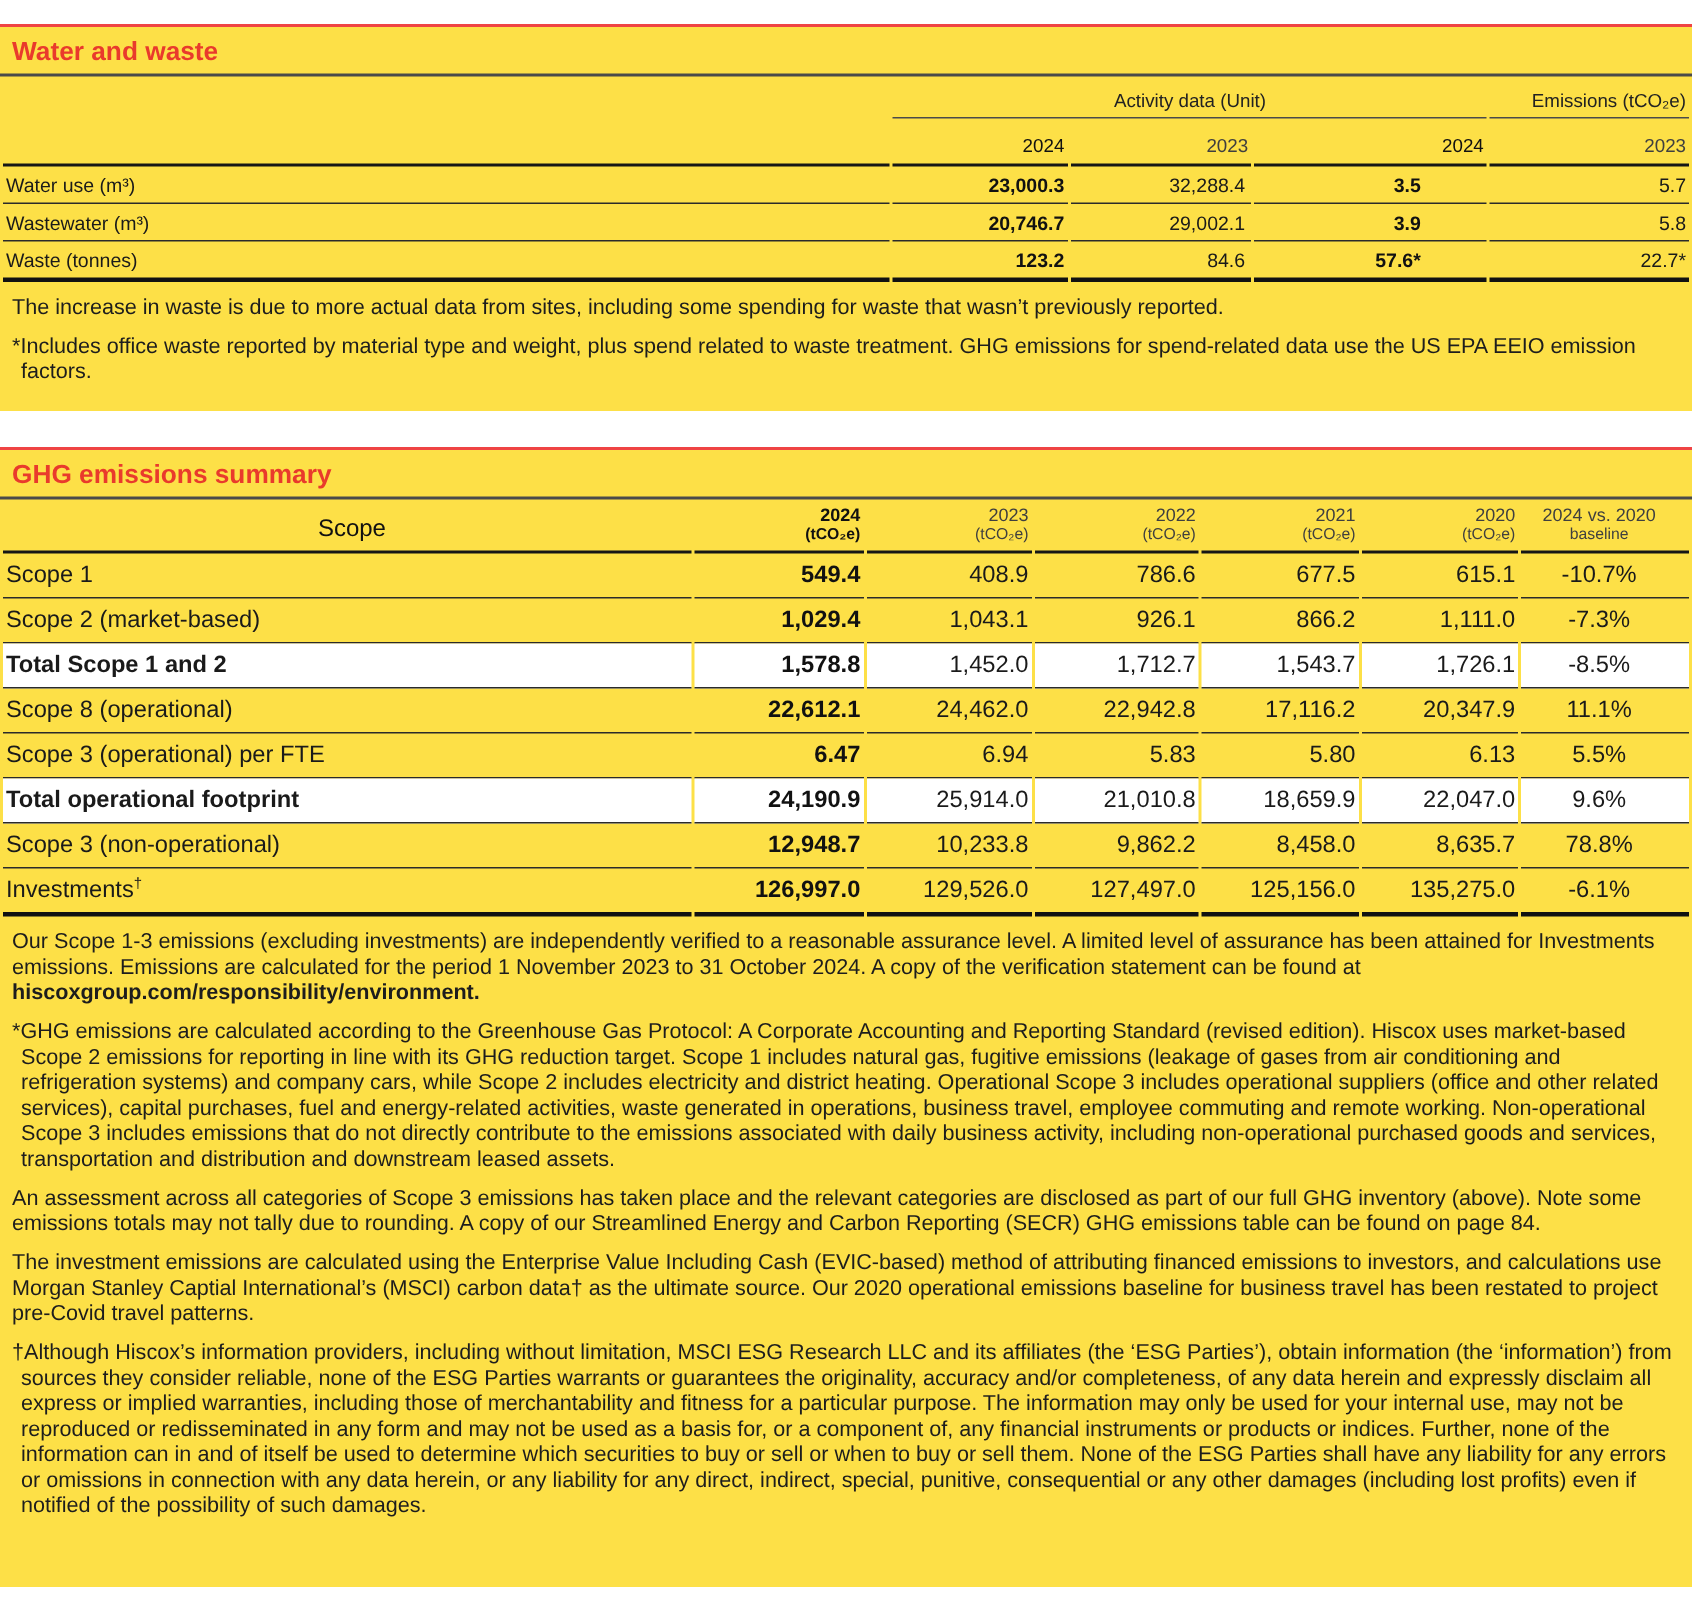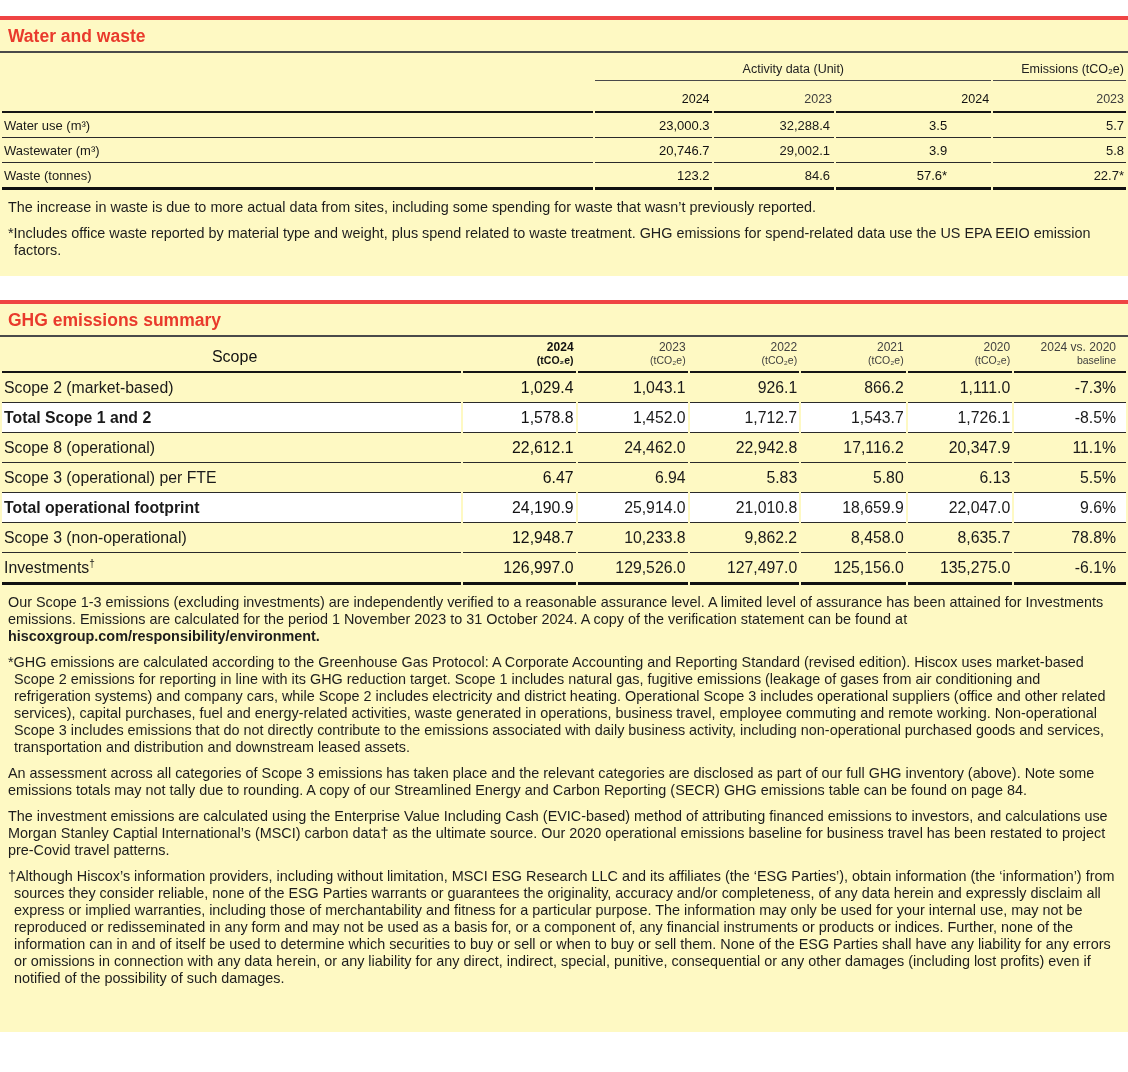--- a/index.html
+++ b/index.html
@@ -1,31 +1,31 @@
 <!DOCTYPE html>
 <html><head>
 <meta charset="utf-8">
 <style>
   html,body{margin:0;padding:0;}
   body{
     width:1128px;height:1072px;overflow:hidden;
     background:#ffffff;color:#1a1a1a;
     font-family:"Liberation Sans", sans-serif;
   }
-  .section{background:#fef9c3;border-top:4px solid #ef4444;}
+  .section{background:#fde047;border-top:2px solid #ef4444;}
   #water-section{margin-top:16px;padding-bottom:8px;}
   #ghg-section{margin-top:24px;padding-bottom:36px;}
   .section-title{
     color:#e93a2c;font-weight:700;font-size:17.5px;
     padding:6px 8px 4px 8px;border-bottom:2px solid #4a4a4a;
   }
   table{width:100%;border-collapse:separate;border-spacing:2px 0;table-layout:fixed;}
   th,td{margin:0;}
   .num{text-align:right;}
-  .b{font-weight:400;color:#111;}
+  .b{font-weight:700;color:#111;}
   td.label{padding-left:8px;text-align:left;}
   
   .wt .group th{font-size:12.5px;font-weight:400;color:#222;padding:9px 2px 4px 2px;border-bottom:1px solid #4a4a4a;}
   .wt .group th.spacer{border-bottom:none;}
   .wt .group th.gleft{text-align:center;margin-top:20px;}
   .wt .group th.gright{text-align:right;padding-right:2px;}
   .wt .years th{font-size:12.5px;font-weight:400;color:#3f3f3f;text-align:right;padding:11px 2px 5px 2px;border-bottom:2px solid #161616;}
   .wt .years th.b{color:#111;}
   .wt td{font-size:13px;padding:4.5px 2px;border-bottom:1px solid #2a2a2a;}
   .wt tbody tr:last-child td{border-bottom:3px solid #111;}
@@ -36,21 +36,21 @@
   
   .gt th{border-bottom:2px solid #161616;vertical-align:bottom;padding:4px 2px 5px 2px;text-align:right;color:#3f3f3f;font-weight:400;}
   .gt th.scope{text-align:center;font-size:16px;font-weight:400;color:#111;padding-left:8px;}
   .gt th .l1{font-size:12px;line-height:13px;}
   .gt th .l2{font-size:10.5px;line-height:12px;}
   .gt th.b .l1,.gt th.b .l2{color:#111;font-weight:700;}
   .gt td{font-size:15.8px;padding:5.5px 2px;border-bottom:1px solid #2a2a2a;}
   .gt tr.total{background:#ffffff;}
   .gt tr.total td.label{font-weight:700;}
   .gt tbody tr:last-child td{border-bottom:3px solid #111;}
-  .gt .pct{padding-right:10px;}
+  .gt .pct{padding-right:10px;text-align:center;}
   sup{font-size:10px;line-height:0;}
   
   .notes{padding:0 8px;}
   .notes p{font-size:14.4px;line-height:17px;margin:9px 0;color:#1d1d1d;}
   .hang{padding-left:6px;text-indent:-6px;}
   .bold-link{font-weight:700;}
 </style>
 </head>
 <body>
 
@@ -149,20 +149,29 @@
             <div class="l2">(tCO₂e)</div>
           </th>
           <th class="pct">
             <div class="l1">2024 vs. 2020</div>
             <div class="l2">baseline</div>
           </th>
         </tr>
       </thead>
       <tbody>
         <tr>
+          <td class="label">Scope 1</td>
+          <td class="num b">549.4</td>
+          <td class="num">408.9</td>
+          <td class="num">786.6</td>
+          <td class="num">677.5</td>
+          <td class="num">615.1</td>
+          <td class="num pct">-10.7%</td>
+        </tr>
+        <tr>
           <td class="label">Scope 2 (market-based)</td>
           <td class="num b">1,029.4</td>
           <td class="num">1,043.1</td>
           <td class="num">926.1</td>
           <td class="num">866.2</td>
           <td class="num">1,111.0</td>
           <td class="num pct">-7.3%</td>
         </tr>
         <tr class="total">
           <td class="label">Total Scope 1 and 2</td>

